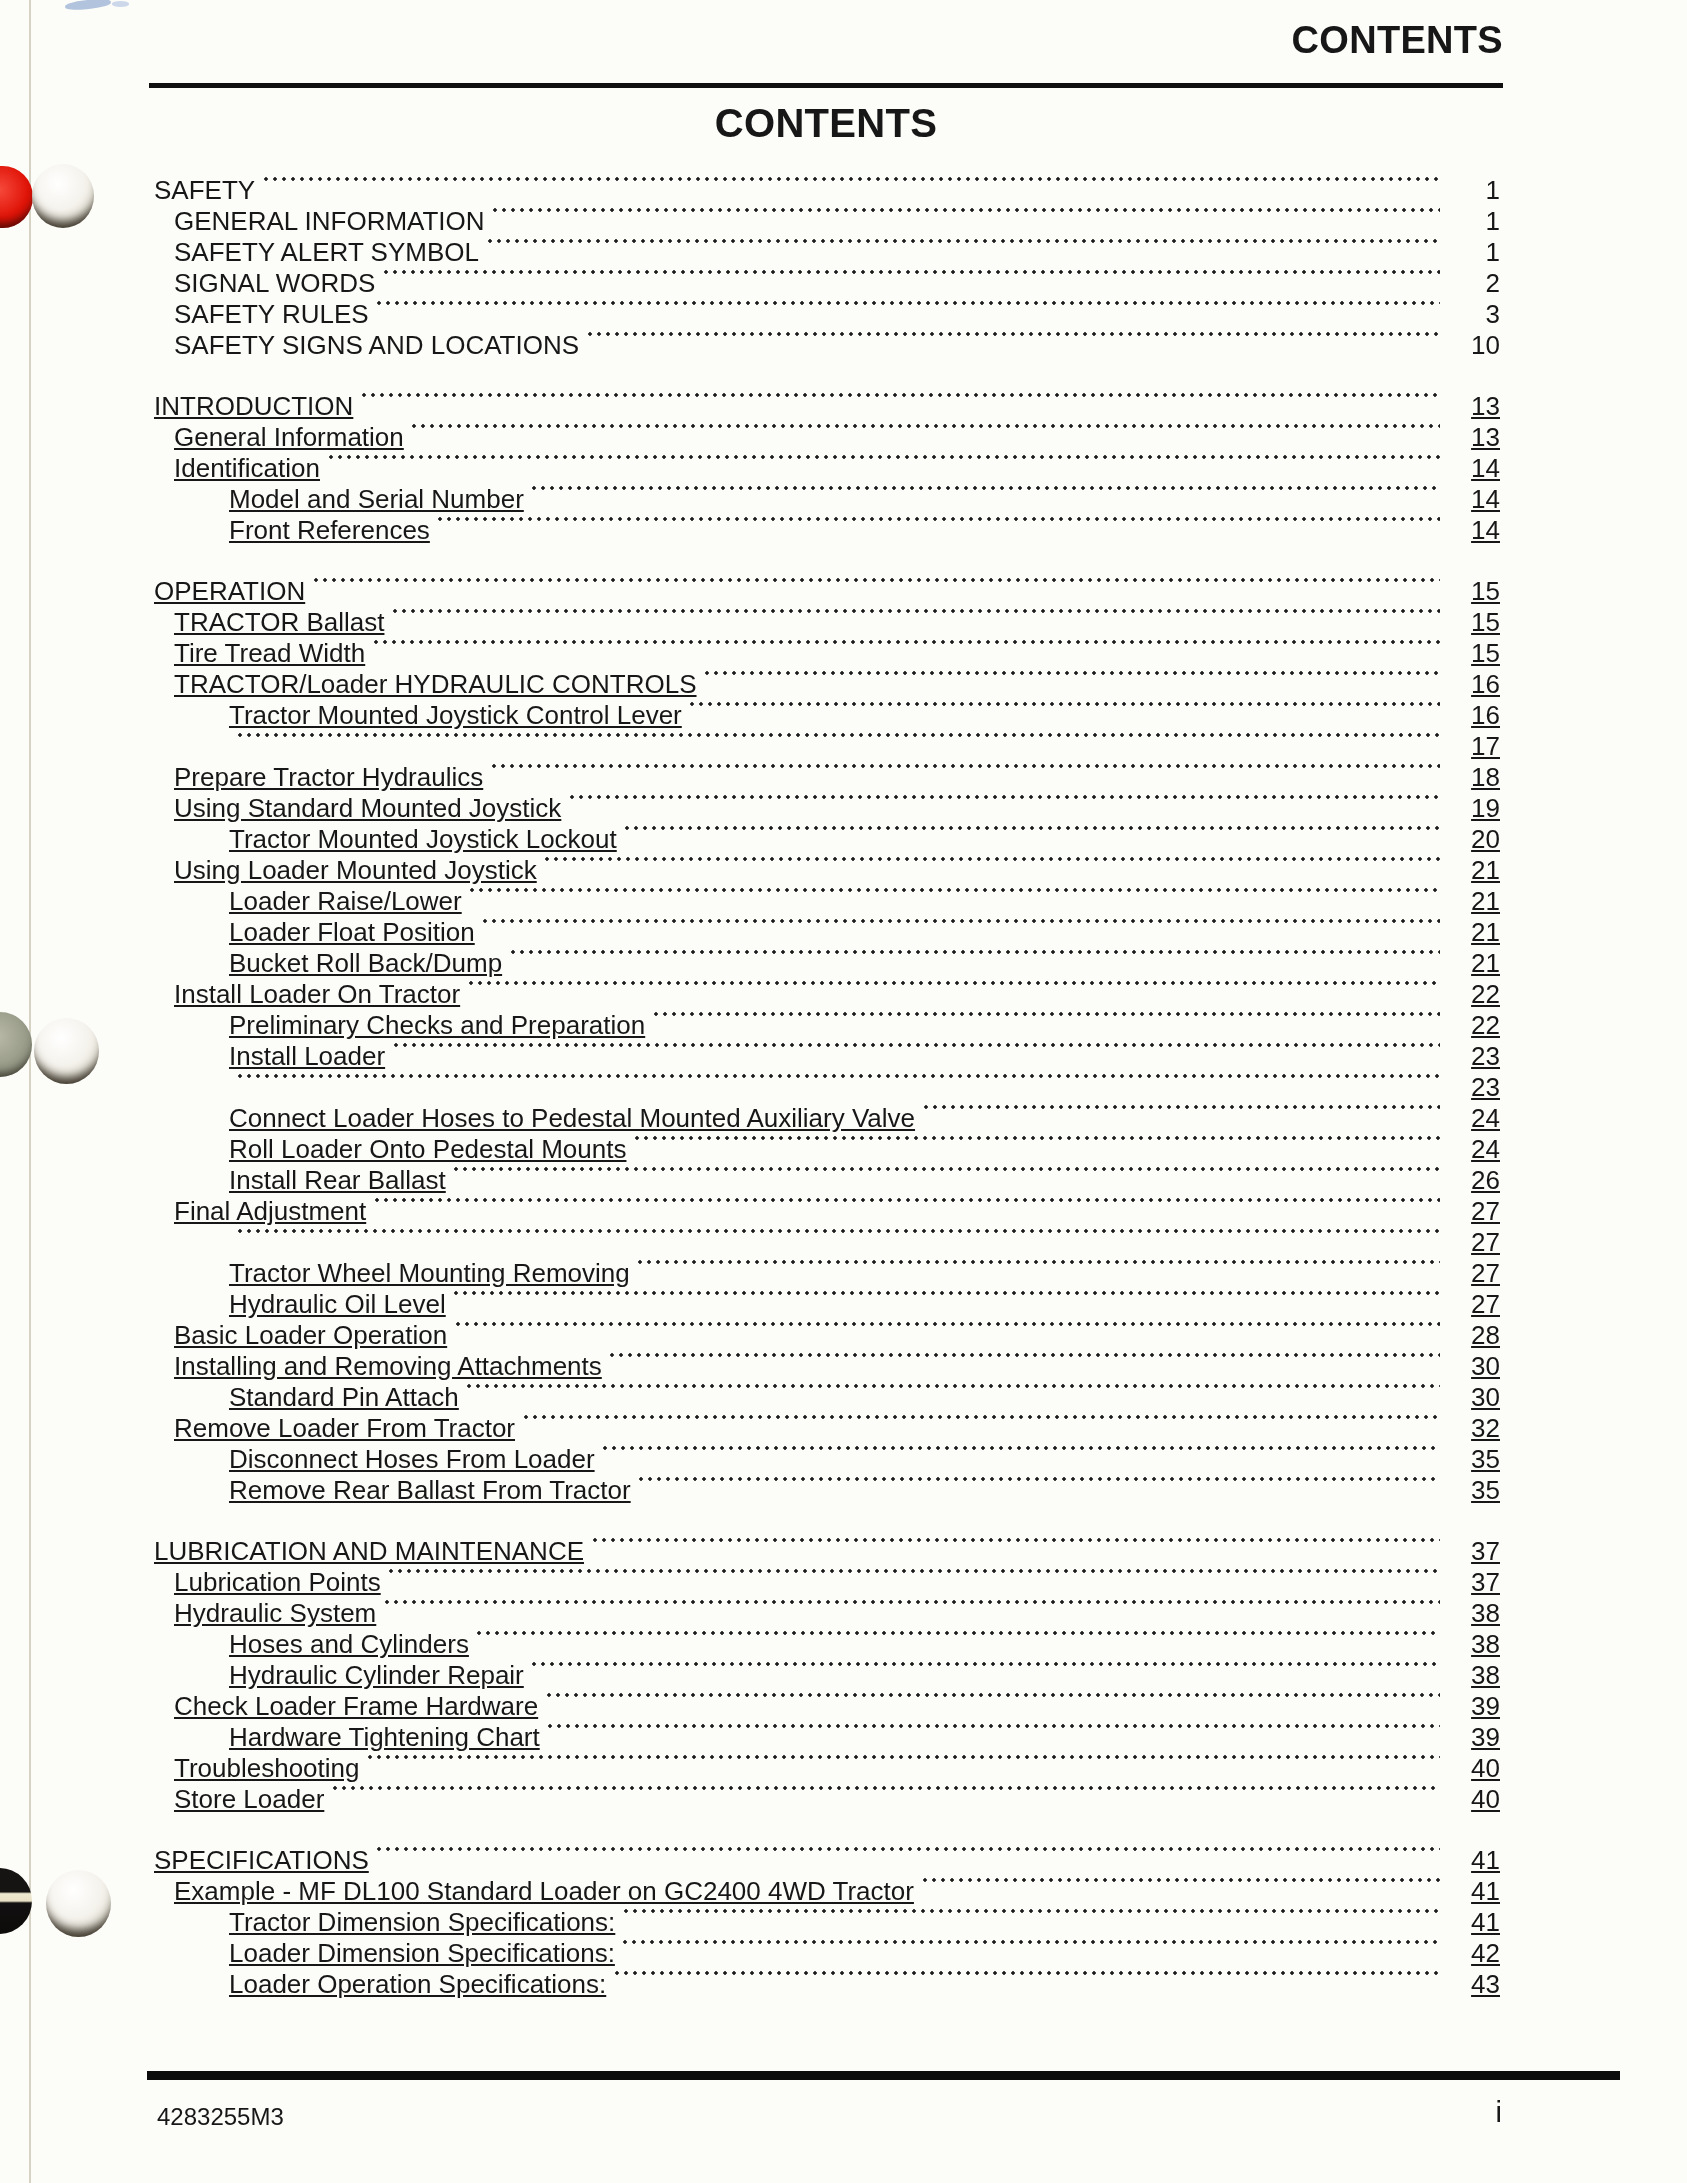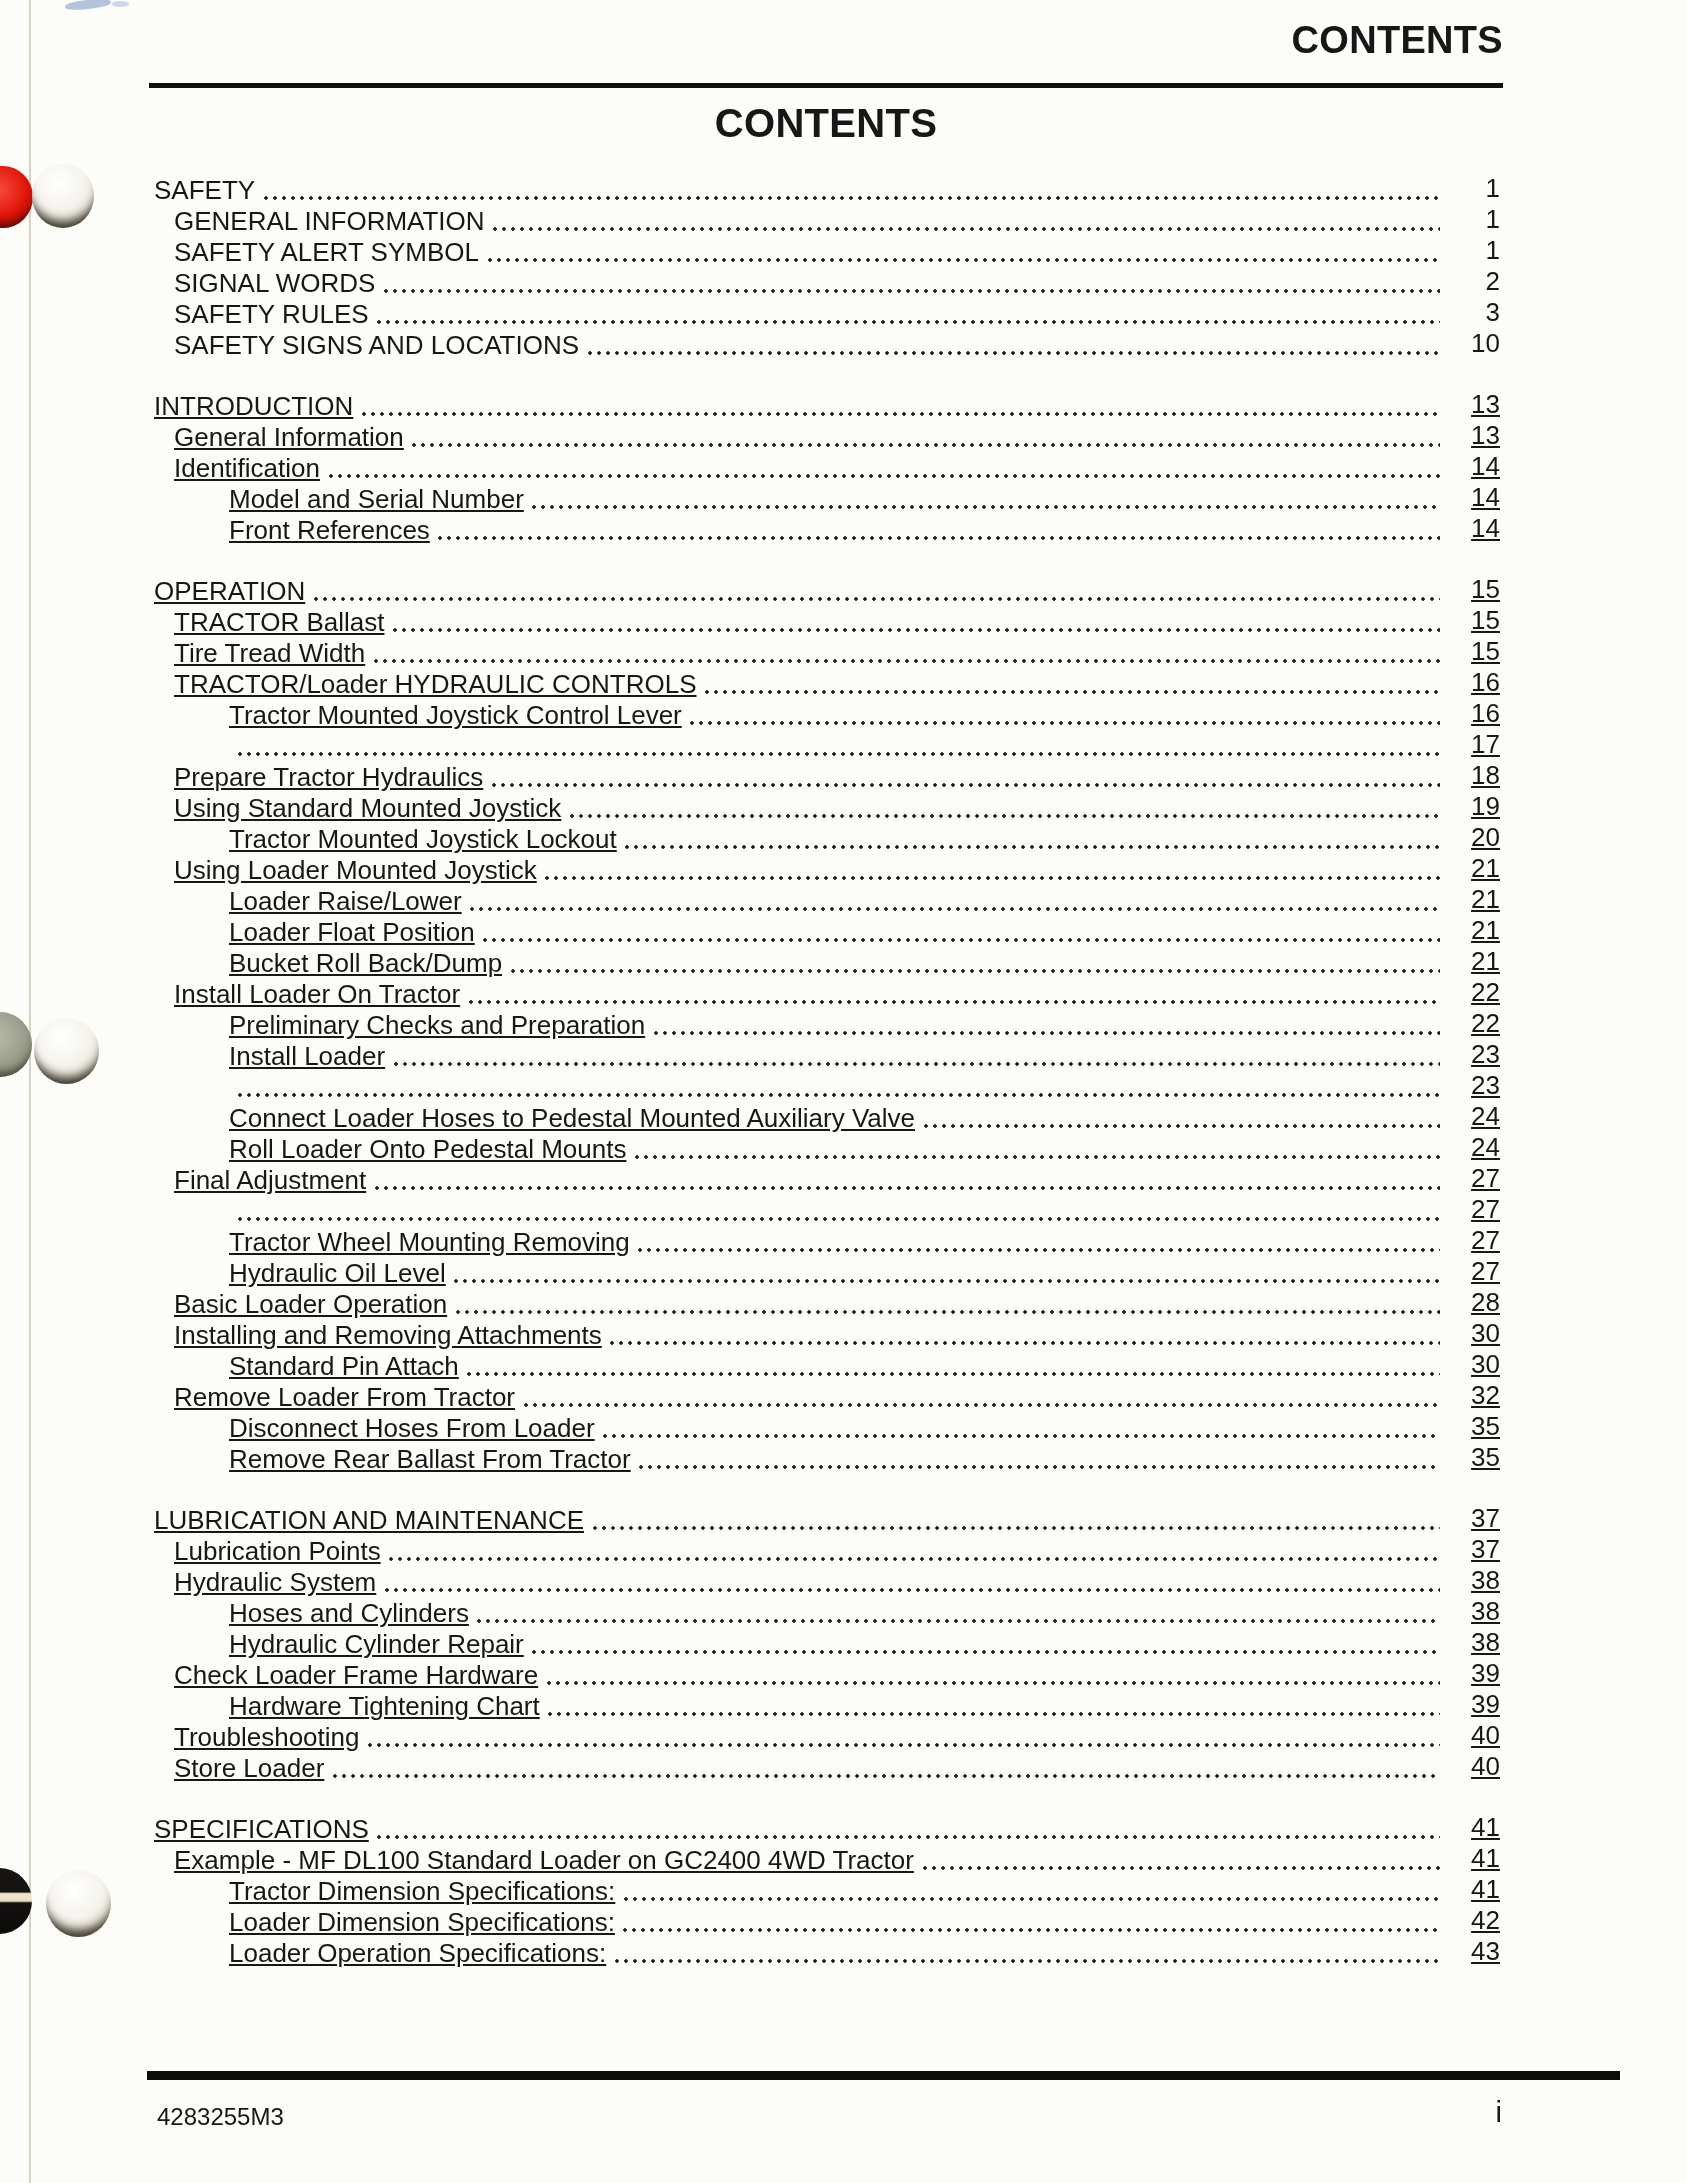--- a/index.html
+++ b/index.html
@@ -29,21 +29,21 @@
   .ring-black{
     background:linear-gradient(180deg,#161412 0%,#161412 36%,#efe8d0 39%,#e8e1c6 50%,#121010 53%,#0e0c0a 100%);
   }
   
   .header-label{position:absolute;top:18.5px;right:184px;font-size:38px;font-weight:bold;letter-spacing:0.3px;}
   .header-rule{position:absolute;left:149px;top:83px;width:1354px;height:5.3px;background:#101010;}
   .page-title{position:absolute;left:149px;top:101px;width:1354px;text-align:center;font-size:40px;font-weight:bold;letter-spacing:0.3px;}
   
   .toc{position:absolute;left:154px;top:177px;width:1346px;}
   .toc-section + .toc-section{margin-top:30px;text-decoration:underline;}
-  .toc-row{display:flex;align-items:flex-end;height:31px;font-size:26px;}
+  .toc-row{display:flex;align-items:flex-start;height:31px;font-size:26px;}
   .toc-row.lvl0{padding-left:0;}
   .toc-row.lvl1{padding-left:20px;}
   .toc-row.lvl2{padding-left:75px;}
   .toc-label{white-space:nowrap;line-height:1;padding-bottom:4.6px;}
   .toc-leader{
     flex:1;height:4px;margin:0 6.6px 8px 8.6px;
     background-image:radial-gradient(circle at 2px 2px,#1c1c1c 1.5px,transparent 1.9px);
     background-size:9px 4px;background-repeat:repeat-x;
   }
   .toc-page{width:53px;text-align:right;line-height:1;padding-bottom:6.6px;font-size:26px;}
@@ -217,20 +217,25 @@
       <div class="toc-row lvl2">
     <span class="toc-label">Connect Loader Hoses to Pedestal Mounted Auxiliary Valve</span>
     <span class="toc-leader"></span>
     <span class="toc-page">24</span>
   </div>
       <div class="toc-row lvl2">
     <span class="toc-label">Roll Loader Onto Pedestal Mounts</span>
     <span class="toc-leader"></span>
     <span class="toc-page">24</span>
   </div>
+      <div class="toc-row lvl2">
+    <span class="toc-label">Install Rear Ballast</span>
+    <span class="toc-leader"></span>
+    <span class="toc-page">26</span>
+  </div>
       <div class="toc-row lvl1">
     <span class="toc-label">Final Adjustment</span>
     <span class="toc-leader"></span>
     <span class="toc-page">27</span>
   </div>
       <div class="toc-row lvl2">
     <span class="toc-leader"></span>
     <span class="toc-page">27</span>
   </div>
       <div class="toc-row lvl2">

